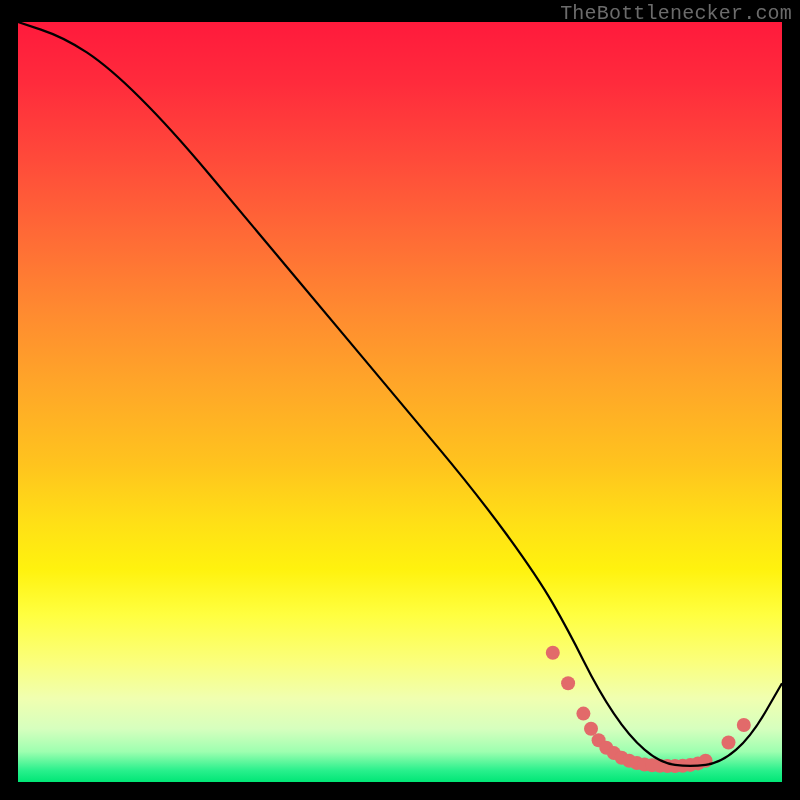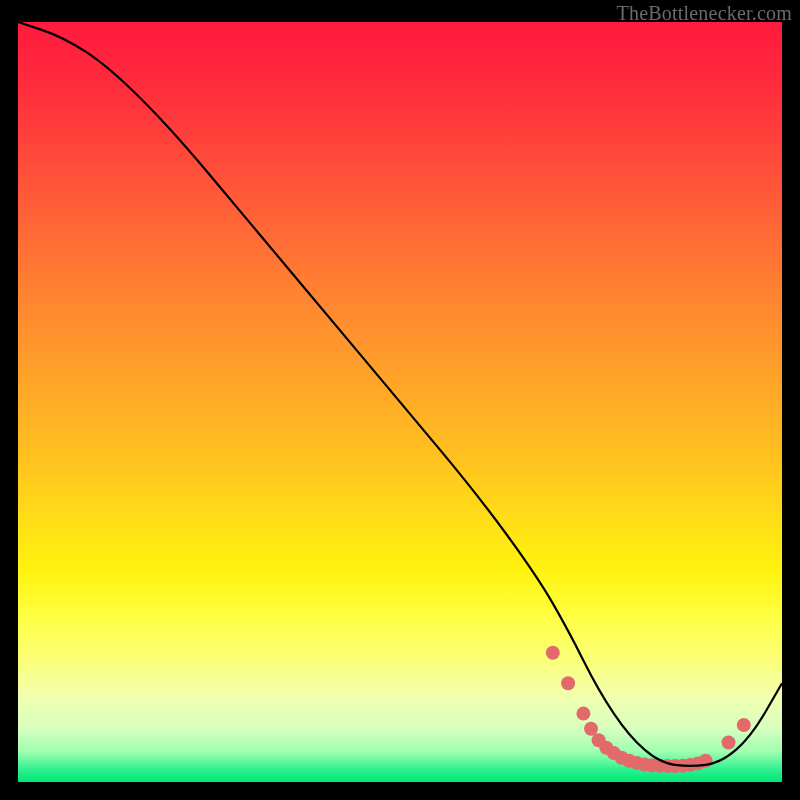--- a/index.html
+++ b/index.html
@@ -48,21 +48,21 @@
     left: 18px;
     top: 22px;
     width: 764px;
     height: 760px;
     overflow: visible;
   }
   .watermark {
     position: absolute;
     top: 2px;
     right: 8px;
-    font-family: Liberation Serif, serif;
+    font-family: Liberation Mono, monospace;
     font-size: 20px;
     color: #6b6b6b;
     letter-spacing: 0.2px;
     user-select: none;
   }
 </style>
 </head>
 <body>
 
 <div class="frame">

